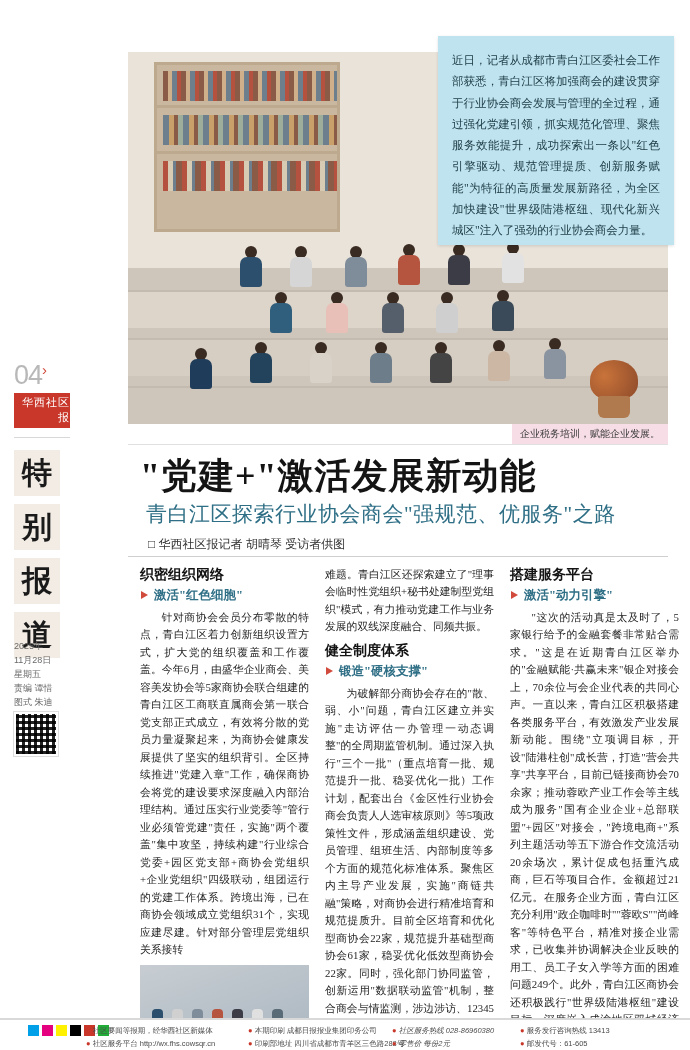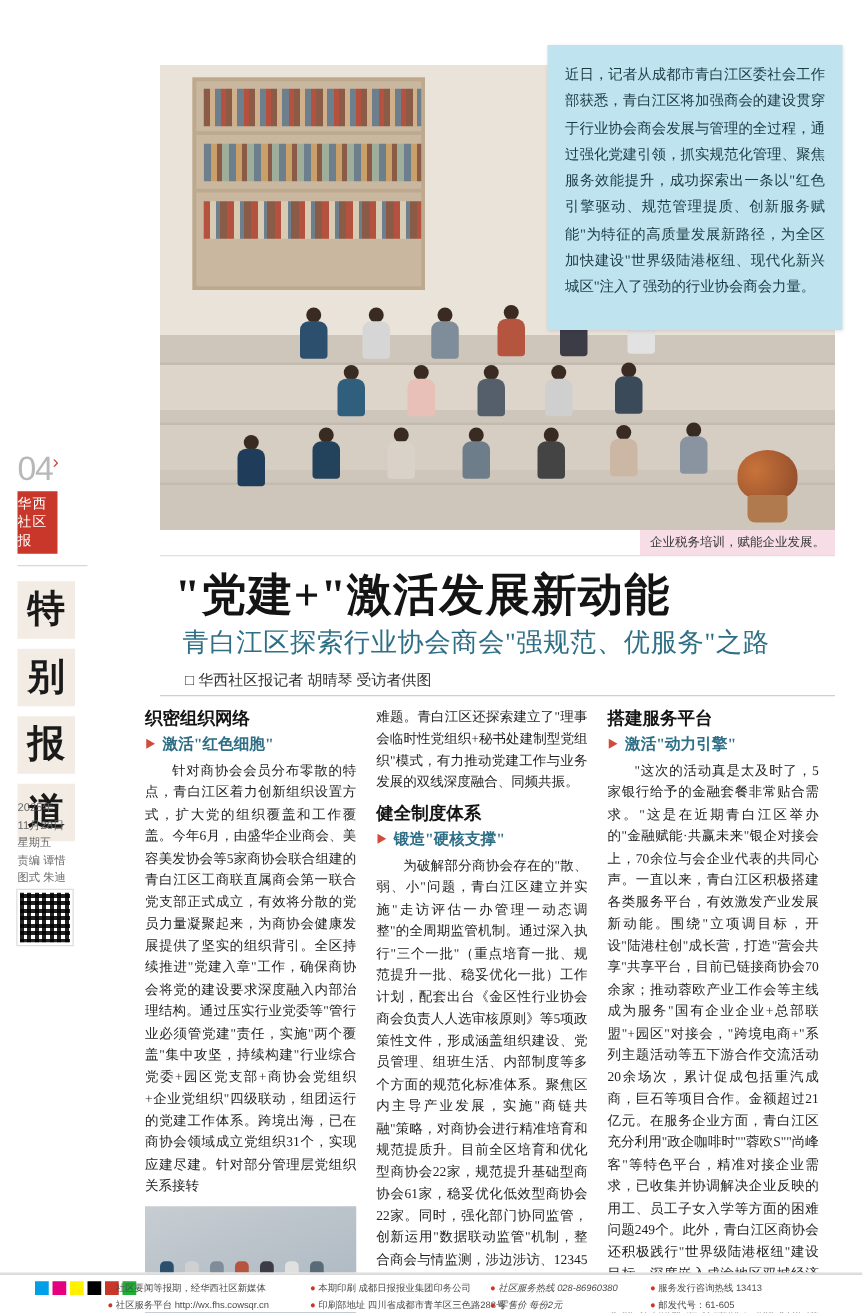--- a/index.html
+++ b/index.html
@@ -21,22 +21,22 @@
   }
   .rail-inner { position:absolute; left:14px; top:362px; width:58px; }
   .pagenum {
     font-family:"Liberation Sans", sans-serif;
     font-size:27px; color:#b8b8b8; letter-spacing:-1px; line-height:1;
   }
   .pagenum .arrow { font-size:15px; color:#d14b3c; vertical-align:top; }
   .masthead {
     margin-top:4px; background:#c8372a; color:#fff;
     font-family:"Liberation Sans", sans-serif;
-    font-size:11px; letter-spacing:1px; text-align:left;
-    padding:2px 0 3px 0; width:32px;
+    font-size:11px; letter-spacing:1px; text-align:right;
+    padding:2px 0 3px 0; width:56px;
   }
   .rail-sep { margin-top:9px; width:56px; height:1px; background:#d8d8d8; }
 
   .bigtitle {
     margin-top:12px; width:46px;
   }
   .bigtitle .ch {
     display:block;
     width:46px; height:46px; line-height:46px; text-align:center;
     font-family:"Liberation Serif", serif;
@@ -103,21 +103,21 @@
     position:absolute; right:0; bottom:-20px;
     background:#f6dde6; color:#3a3a3a;
     font-family:"Liberation Sans", sans-serif;
     font-size:10px; padding:3px 8px;
   }
 
   
   .callout {
     position:absolute; right:16px; top:36px; width:236px;
     background:#bfe3ef; color:#1b3a44;
-    padding:14px 14px 23px 14px;
+    padding:14px 14px 4px 14px;
     font-size:11.5px; line-height:1.85;
     text-align:justify;
     z-index:4;
     box-shadow:0 1px 3px rgba(0,0,0,.12);
   }
 
   
   .headline {
     position:absolute; left:140px; top:452px; width:520px;
     font-size:36px; font-weight:bold; letter-spacing:1px; color:#141414;
@@ -131,21 +131,21 @@
     font-size:12px; color:#333;
     font-family:"Liberation Sans", sans-serif;
   }
   .rule {
     position:absolute; left:128px; top:556px; width:540px; height:1px; background:#cfcfcf;
   }
   .rule2 { position:absolute; left:128px; top:444px; width:540px; height:1px; background:#e0e0e0; }
 
   
   .cols {
-    position:absolute; left:116px; top:566px; width:540px; height:430px;
+    position:absolute; left:140px; top:566px; width:540px; height:430px;
     display:flex; gap:16px;
   }
   .col { width:169px; position:relative; }
   .sechead {
     font-size:14px; font-weight:bold; color:#141414; margin-bottom:3px;
   }
   .subsec {
     font-size:12.5px; color:#2f6f86; font-weight:bold; margin:0 0 5px 14px;
     position:relative;
   }

